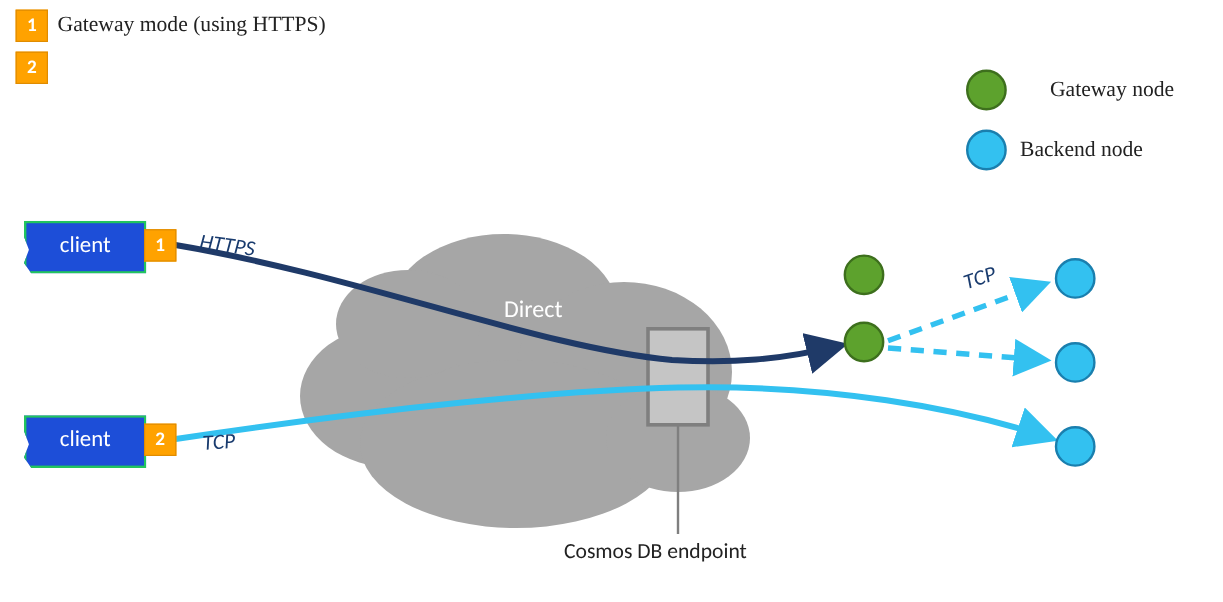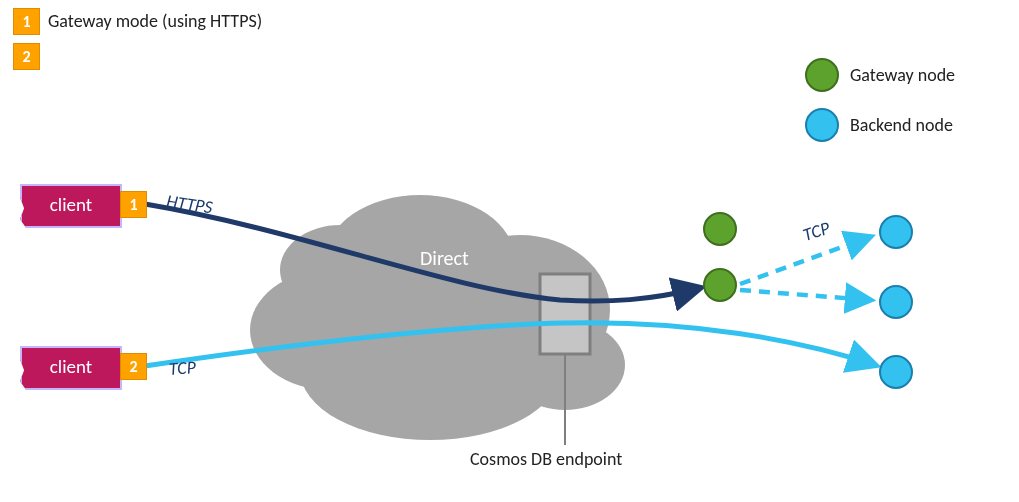--- a/index.html
+++ b/index.html
@@ -27,34 +27,35 @@
     color: #ffffff;
     font-weight: 600;
     font-size: 16px;
     line-height: 25px;
     text-align: center;
   }
   .legend-text {
     position: absolute;
     font-size: 18px;
     color: #222;
+    font-family: Liberation Serif, serif;
   }
   .node-circle {
     position: absolute;
     width: 34px; height: 34px;
     border-radius: 50%;
     box-sizing: border-box;
   }
   .gateway { background:#5da22d; border:2px solid #3d6f1d; }
   .backend { background:#33c1f0; border:2px solid #1a7fae; }
   .client-box {
     position: absolute;
     height: 40px;
-    background: #be185d;
-    border: 2px solid #c4b5fd;
+    background: #1d4ed8;
+    border: 2px solid #22c55e;
     color: #fff;
     font-size: 19px;
     line-height: 38px;
     text-align: center;
     clip-path: polygon(0 0, 100% 0, 100% 100%, 6% 100%, 0 80%, 4% 55%, 0 30%);
   }
   .prot-label {
     position: absolute;
     color: #193b6e;
     font-size: 18px;
@@ -110,21 +111,21 @@
   <div class="badge" style="left:13px; top:8px;">
     <span>1</span>
   </div>
   <div class="legend-text" style="left:48px; top:10px;">Gateway mode (using HTTPS)</div>
 
   <div class="badge" style="left:13px; top:43px;">
     <span>2</span>
   </div>
 
   <div class="node-circle gateway" style="left:805px; top:58px;"></div>
-  <div class="legend-text" style="left:850px; top:64px;">Gateway node</div>
+  <div class="legend-text" style="left:875px; top:64px;">Gateway node</div>
 
   <div class="node-circle backend" style="left:805px; top:108px;"></div>
   <div class="legend-text" style="left:850px; top:114px;">Backend node</div>
 
   <div class="client-box" style="left:20px; top:184px; width:98px;">
     <span>client</span>
   </div>
   <div class="badge" style="left:120px; top:191px;">
     <span>1</span>
   </div>

